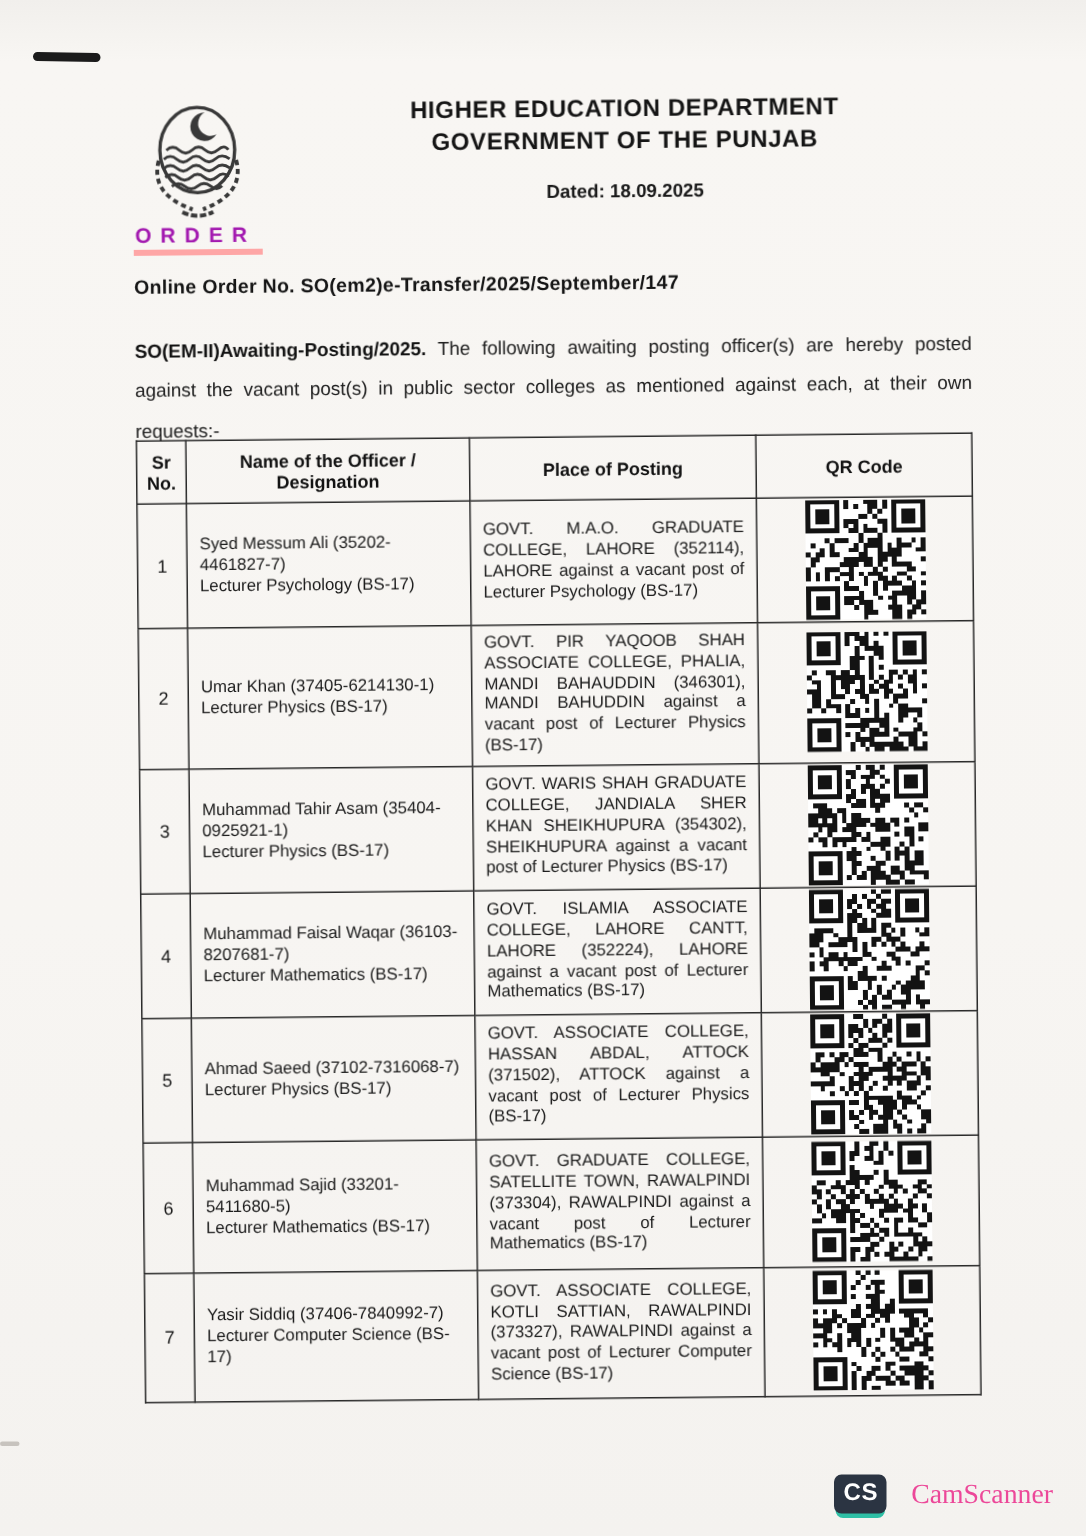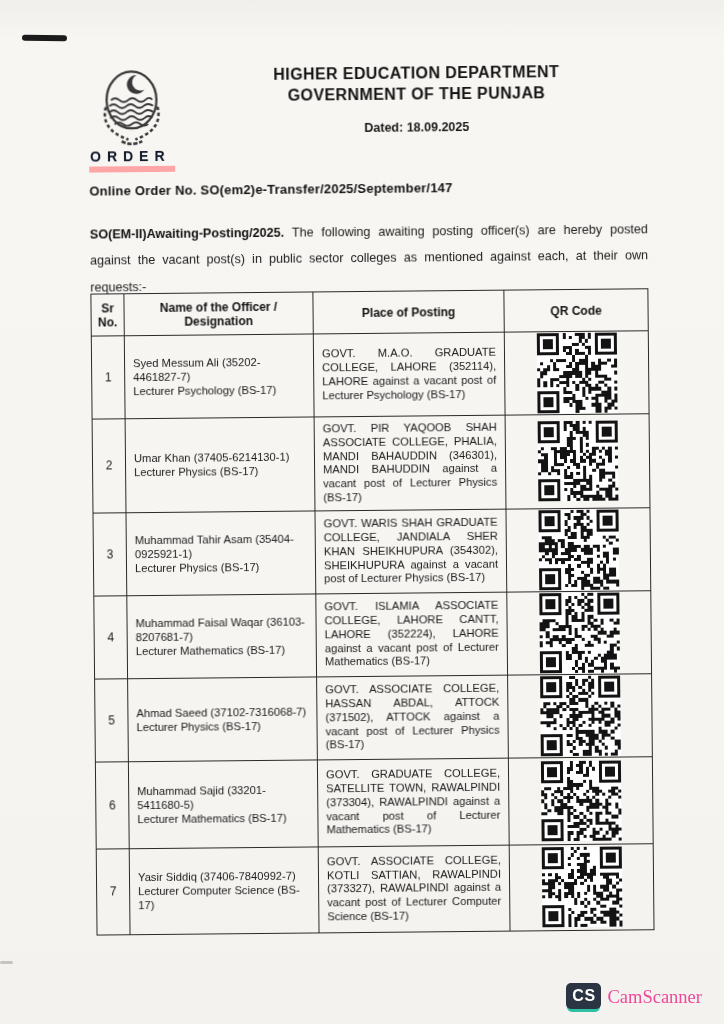--- a/index.html
+++ b/index.html
@@ -11,21 +11,21 @@
   .scan{position:absolute;inset:0;transform:rotate(-0.55deg);transform-origin:50% 45%;filter:blur(0.2px) contrast(1.02);}
   
   .artifact-bar{position:absolute;left:22px;top:35px;width:45px;height:6px;background:#1b1b1b;border-radius:3px;transform:rotate(0.8deg);}
   .artifact-dash{position:absolute;left:0;top:961px;width:13px;height:3px;background:#c7c3be;border-radius:2px;}
   
   .crest{position:absolute;left:92px;top:60px;width:86px;height:92px;}
   .title-block{position:absolute;left:180px;top:63px;width:480px;text-align:center;}
   .title-line{font-weight:bold;font-size:16px;letter-spacing:0.4px;color:#171717;line-height:21px;}
   .dated{margin-top:16px;font-weight:bold;font-size:12.5px;color:#1c1c1c;}
   .order-heading{position:absolute;left:92px;top:146px;font-weight:bold;font-size:14px;letter-spacing:6px;
-    border-bottom:6px solid #fca5a5;padding:0 4px 2px 1px;color:#0f172a;}
+    border-bottom:4px solid #fca5a5;padding:0 4px 2px 1px;color:#a21caf;}
   .order-no{position:absolute;left:92px;top:181px;font-weight:bold;font-size:13px;color:#161616;letter-spacing:0.2px;}
   .intro{position:absolute;left:92px;top:206px;width:558px;font-size:12.6px;line-height:26.5px;text-align:justify;color:#222;}
   .intro b{color:#141414;}
   
   .posting-table{position:absolute;left:92px;top:291px;width:557px;border-collapse:collapse;table-layout:fixed;}
   .posting-table th,.posting-table td{border:1.6px solid #2b2b2b;vertical-align:middle;}
   .posting-table th{font-size:12px;font-weight:bold;text-align:center;color:#141414;padding:4px 2px;}
   .col-sr{width:33px;} .col-name{width:189px;} .col-place{width:191px;} .col-qr{width:144px;}
   tr.hdr{height:42px;}
   tr.row{height:80px;}
@@ -33,21 +33,21 @@
   tr.row:nth-of-type(8){height:86px;}
   td.sr-cell{text-align:center;font-size:12px;color:#1c1c1c;}
   td.officer-cell{padding:4px 6px 4px 8px;font-size:11.2px;line-height:14px;color:#1c1c1c;}
   td.posting-cell{padding:5px 8px;font-size:11.2px;line-height:13.8px;text-align:justify;color:#1c1c1c;font-weight:bold;}
   td.posting-cell{font-weight:normal;}
   .officer-name,.officer-desig{display:block;}
   td.qr-cell{text-align:center;}
   .qr{display:inline-block;width:80px;height:80px;vertical-align:middle;}
   .qr svg{width:100%;height:100%;display:block;}
   
-  .cam-footer{position:absolute;right:22px;bottom:12px;display:flex;align-items:center;gap:6px;}
+  .cam-footer{position:absolute;right:22px;bottom:12px;display:flex;align-items:center;gap:16px;}
   .cs-badge{position:relative;width:35px;height:29px;}
   .cs-teal{position:absolute;left:1px;right:1px;bottom:0;height:14px;border-radius:5px;background:#2ebfa5;}
   .cs-dark{position:absolute;left:0;right:0;top:0;height:26px;border-radius:5px;background:#2b3442;
     color:#fff;font-weight:bold;font-size:16px;display:flex;align-items:center;justify-content:center;
     font-family:"Liberation Sans",sans-serif;letter-spacing:0.5px;}
   .cam-name{font-family:"Liberation Serif",serif;font-size:18.5px;color:#ec4899;}
 </style>
 </head>
 <body>
 

